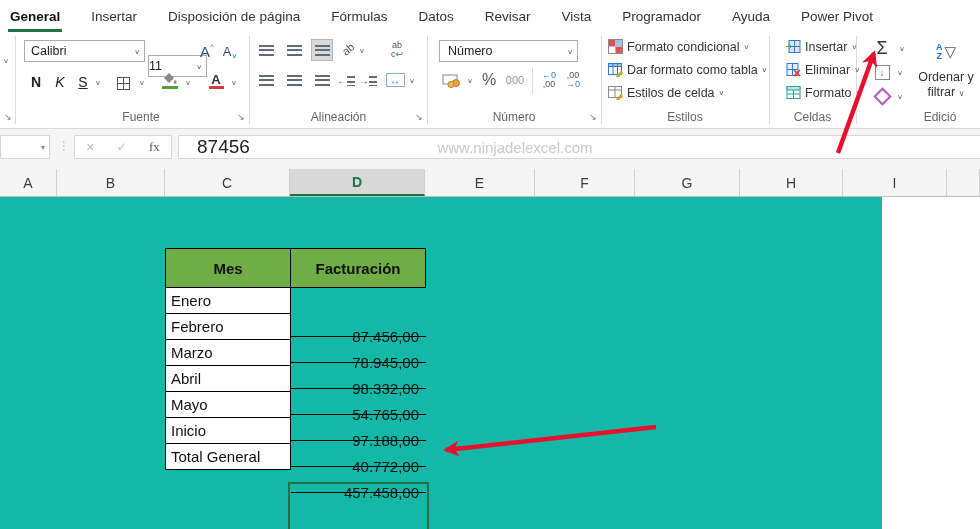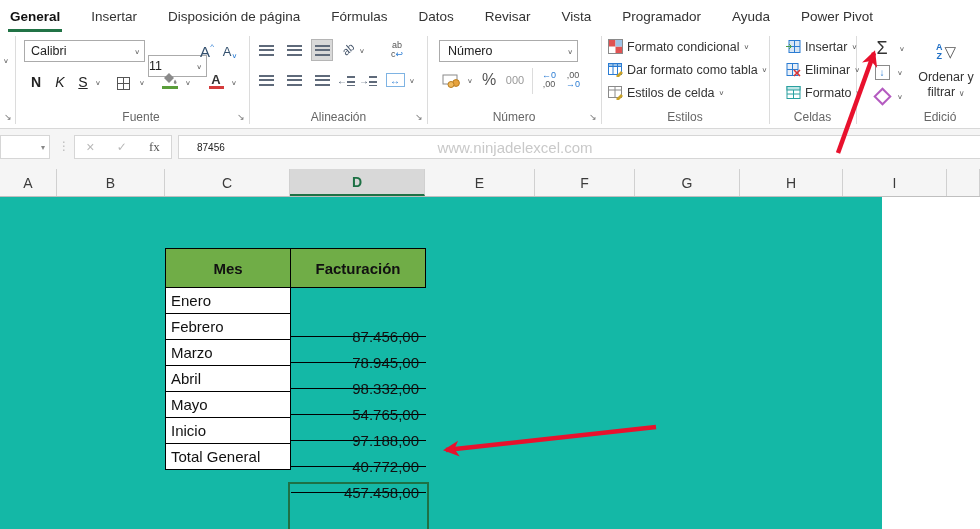--- a/index.html
+++ b/index.html
@@ -314,21 +314,21 @@
   <div id="fbar" class="abs">
     <div class="fbox" style="left:0;width:50px">
       <span style="margin-left:auto;margin-right:4px;font-size:8px;color:#888">▾</span>
     </div>
     <div style="position:absolute;left:58px;top:10px;color:#bbb;font-size:12px">⋮</div>
     <div class="fbox" style="left:74px;width:98px;justify-content:space-around">
       <span style="color:#b8b8b8;font-size:14px">×</span>
       <span style="color:#b8b8b8;font-size:12px">✓</span>
       <span style="color:#555;font-size:13px;font-family:'Liberation Serif',serif">fx</span>
     </div>
-    <div class="fbox" style="left:178px;width:802px;padding-left:18px;font-size:10px;color:#222;border-right:none">
+    <div class="fbox" style="left:178px;width:802px;padding-left:18px;font-size:19px;color:#222;border-right:none">
       <span>87456</span>
     </div>
     <div id="watermark">www.ninjadelexcel.com</div>
   </div>
 
   <div id="colstrip" class="abs">
       <div class="colhead" style="left: 0px; width: 57px;">A</div>
       <div class="colhead" style="left: 57px; width: 108px;">B</div>
       <div class="colhead" style="left: 165px; width: 125px;">C</div>
       <div class="colhead selected" style="left: 290px; width: 135px;">D</div>

